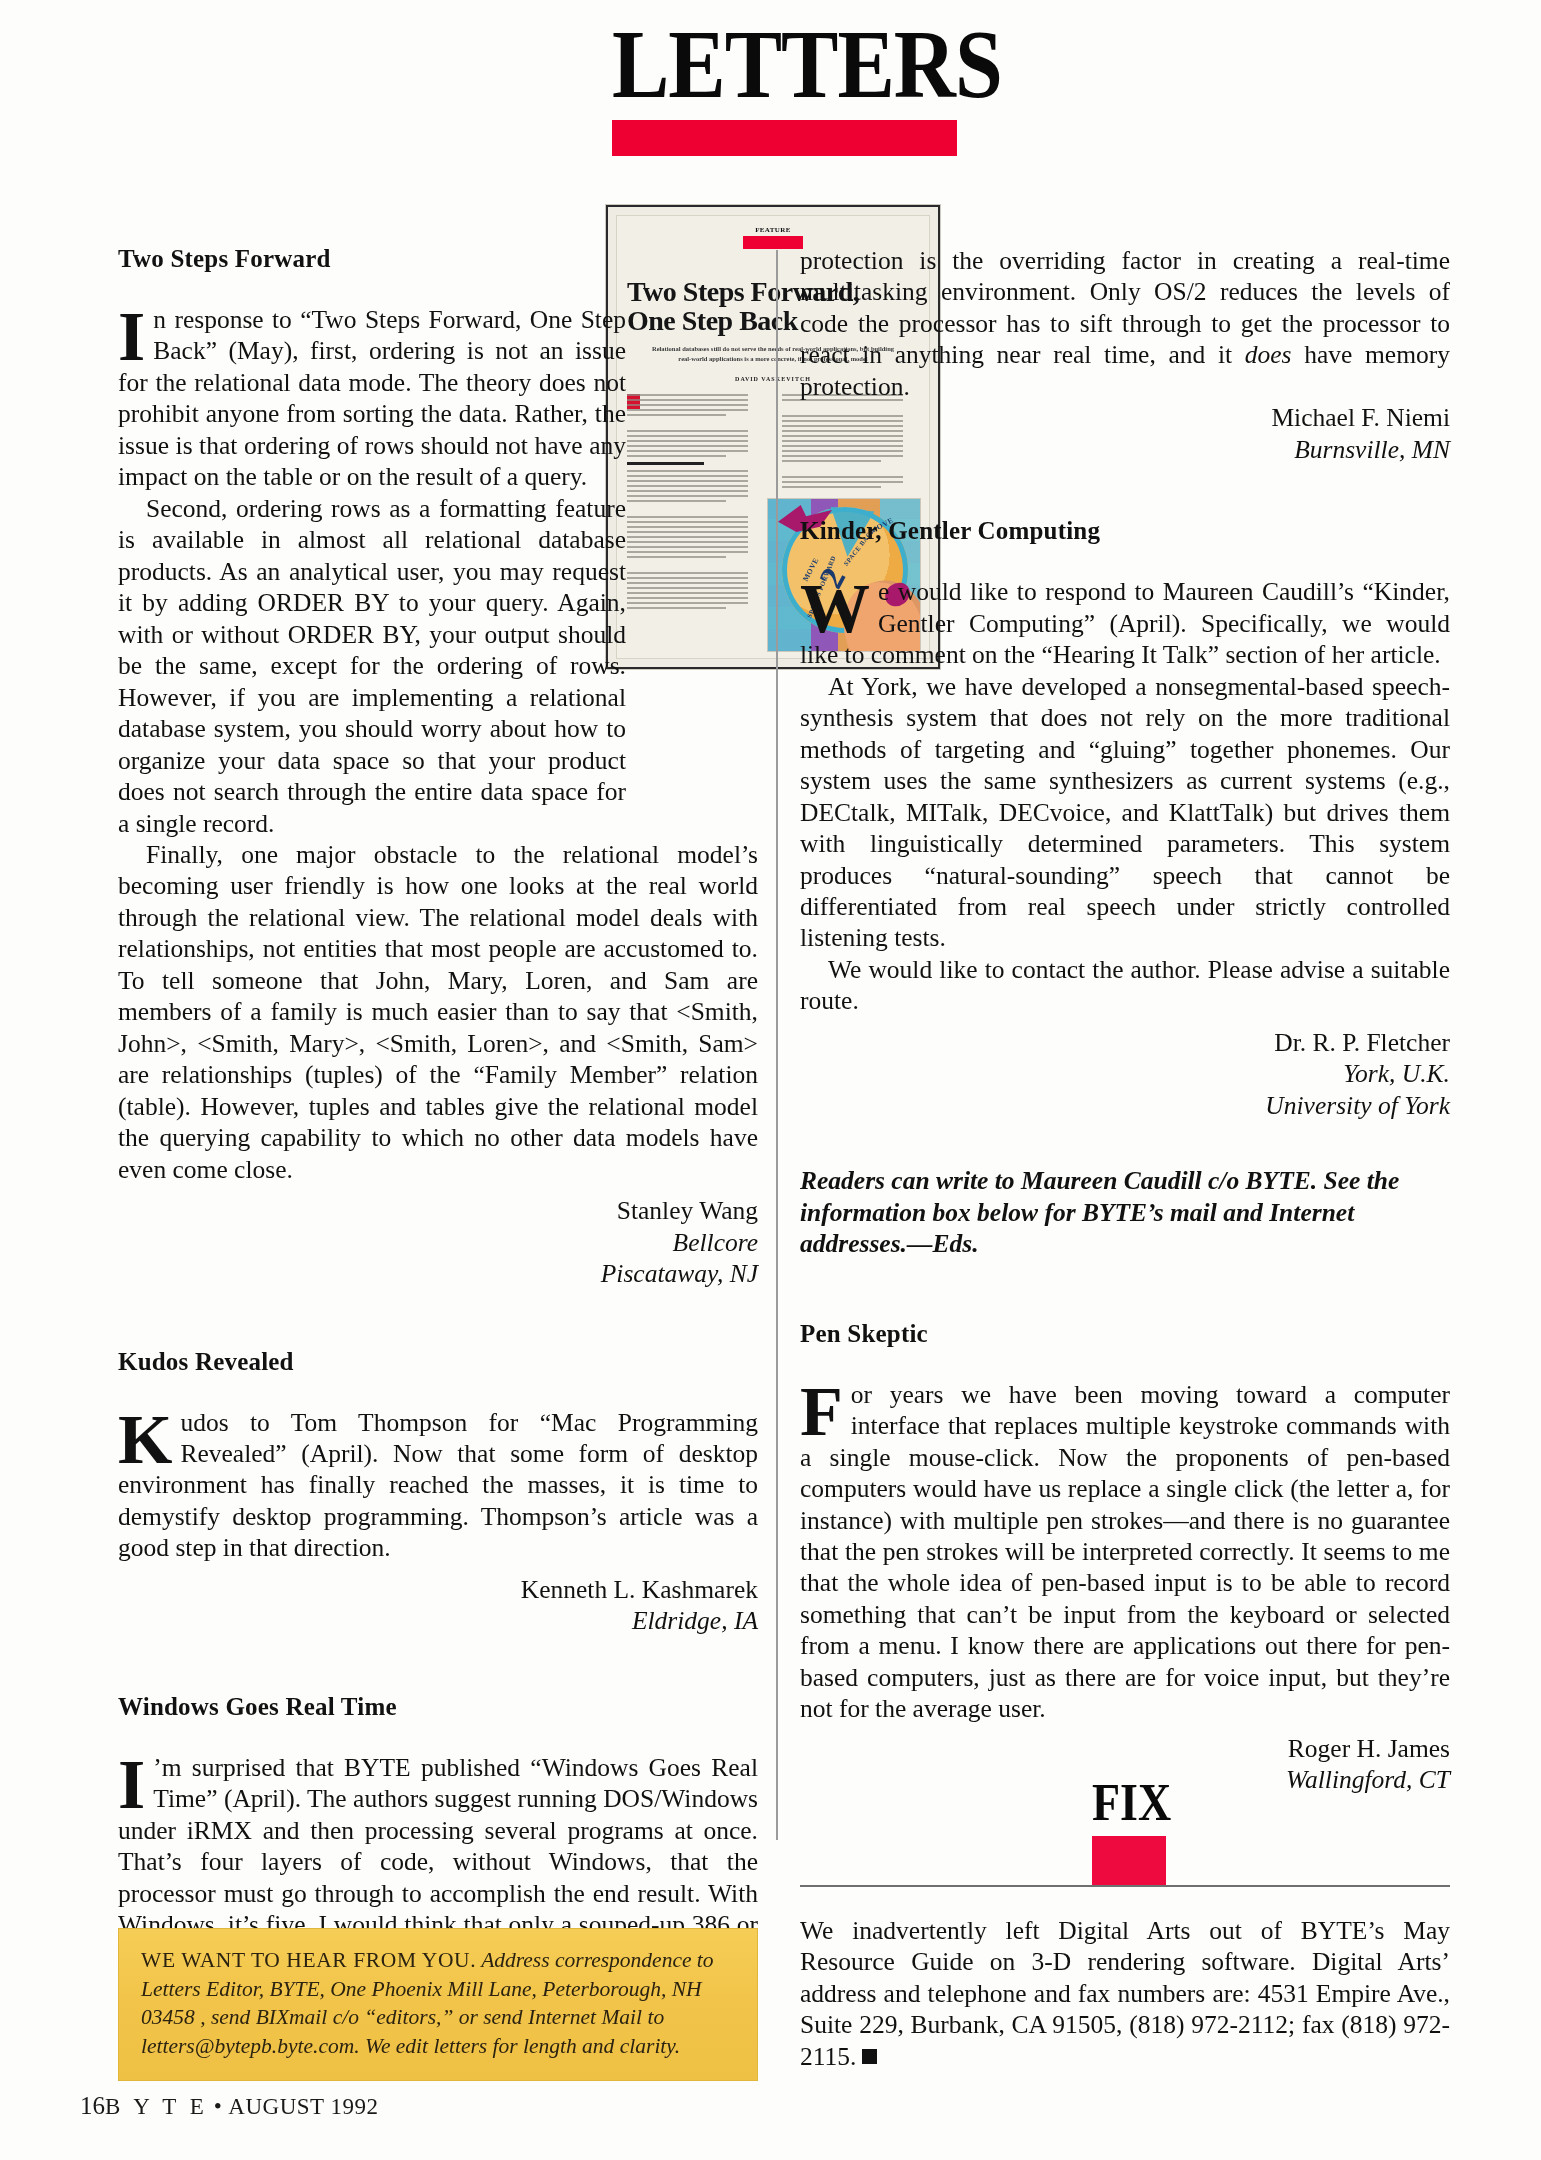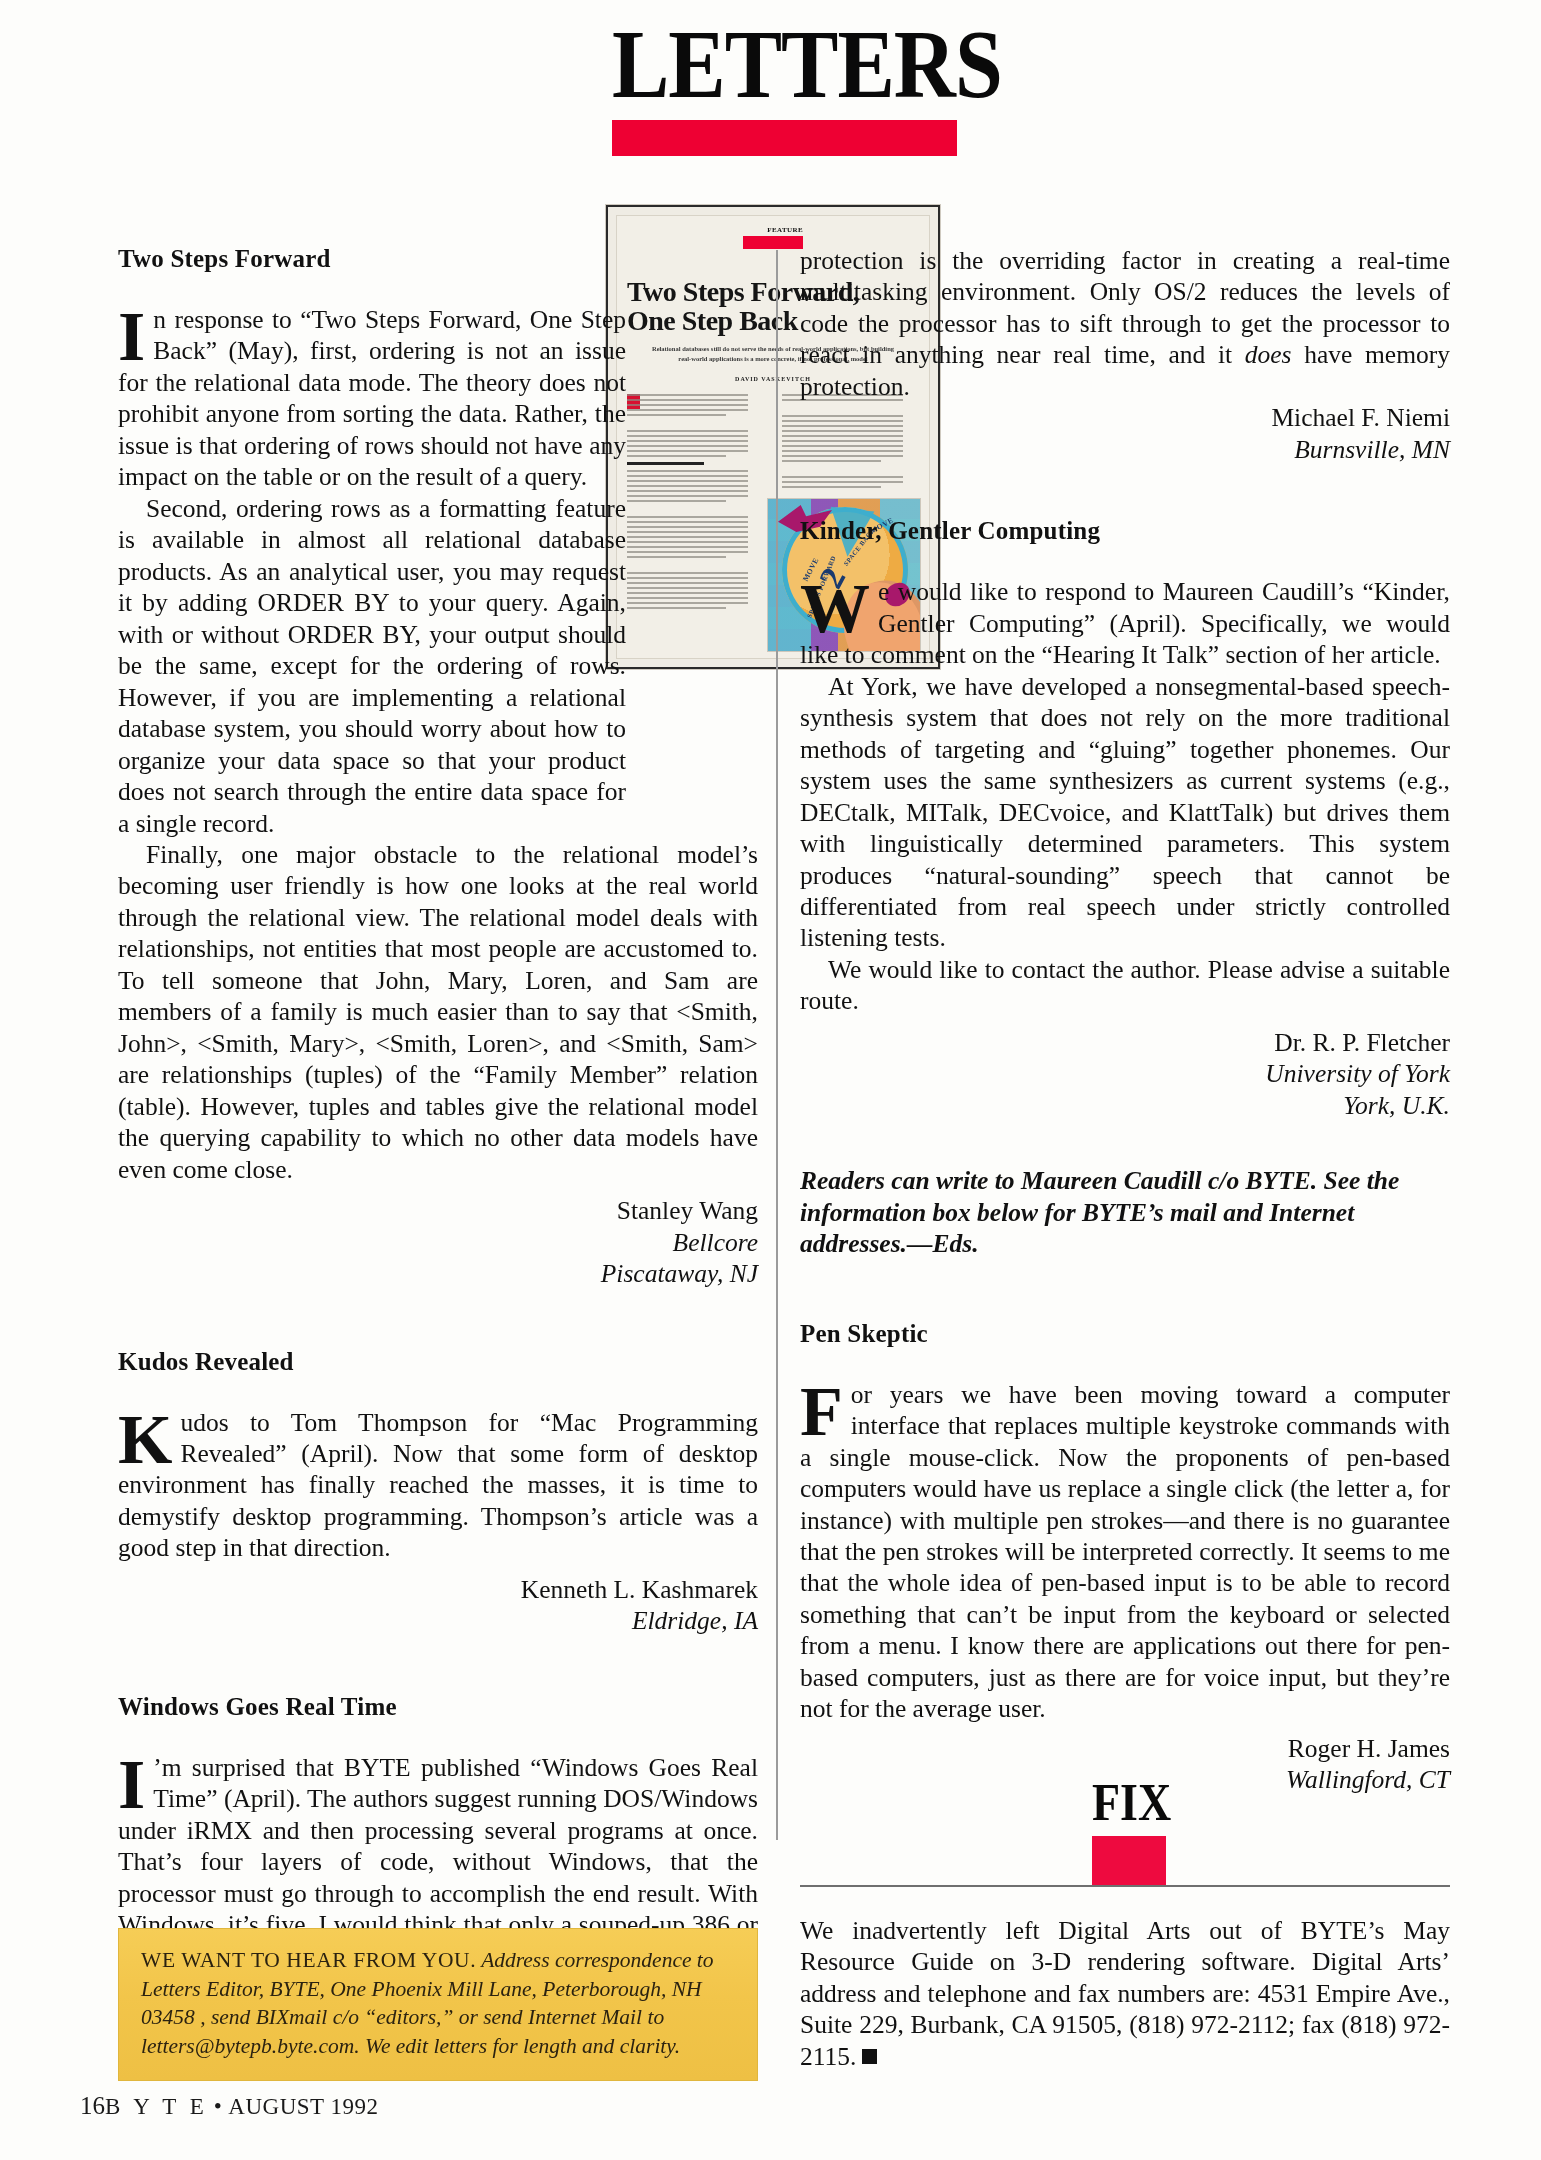--- a/index.html
+++ b/index.html
@@ -132,21 +132,21 @@
     background: #f2efe7;
     border: 1px solid #d8d3c7;
     overflow: hidden;
   }
   .ct-featuretag {
     position: absolute;
     left: 50%;
     transform: translateX(-50%);
     top: 10px;
     width: 60px;
-    text-align: right;
+    text-align: center;
   }
   .ct-featuretag .lbl {
     font-size: 7px;
     font-weight: bold;
     letter-spacing: 0.4px;
     color: #111;
     display: block;
   }
   .ct-featuretag .bar {
     margin-top: 2px;
@@ -557,22 +557,22 @@
       </div>
     </div>
 
     <div style="margin-top:52px;">
       <h2 class="letter-title">Kinder, Gentler Computing</h2>
       <p class="body dropcap-para"><span class="dropcap">W</span><span>e would like to respond to Maureen Caudill’s “Kinder, Gentler Computing” (April). Specifically, we would like to comment on the “Hearing It Talk” section of her article.</span></p>
       <p class="body"><span>At York, we have developed a nonsegmental-based speech-synthesis system that does not rely on the more traditional methods of targeting and “gluing” together phonemes. Our system uses the same synthesizers as current systems (e.g., DECtalk, MITalk, DECvoice, and KlattTalk) but drives them with linguistically determined parameters. This system produces “natural-sounding” speech that cannot be differentiated from real speech under strictly controlled listening tests.</span></p>
       <p class="body"><span>We would like to contact the author. Please advise a suitable route.</span></p>
       <div class="sig" style="margin-top:10px;">
         <div>Dr. R. P. Fletcher</div>
+        <div class="ital">York, U.K.</div>
         <div class="ital">University of York</div>
-        <div class="ital">York, U.K.</div>
       </div>
       <p class="editors-note" style="margin-top:44px;">Readers can write to Maureen Caudill c/o BYTE. See the information box below for BYTE’s mail and Internet addresses.—Eds.</p>
     </div>
 
     <div style="margin-top:60px;">
       <h2 class="letter-title">Pen Skeptic</h2>
       <p class="body dropcap-para"><span class="dropcap">F</span><span>or years we have been moving toward a computer interface that replaces multiple keystroke commands with a single mouse-click. Now the proponents of pen-based computers would have us replace a single click (the letter a, for instance) with multiple pen strokes—and there is no guarantee that the pen strokes will be interpreted correctly. It seems to me that the whole idea of pen-based input is to be able to record something that can’t be input from the keyboard or selected from a menu. I know there are applications out there for pen-based computers, just as there are for voice input, but they’re not for the average user.</span></p>
       <div class="sig" style="margin-top:8px;">
         <div>Roger H. James</div>
         <div class="ital">Wallingford, CT</div>

